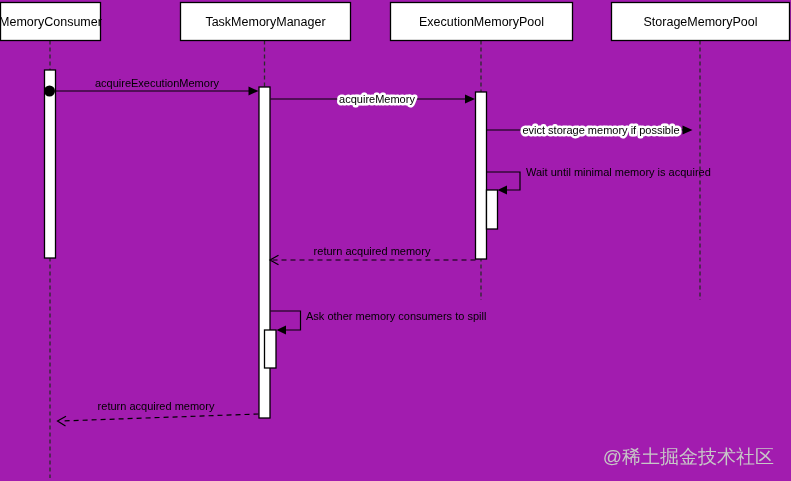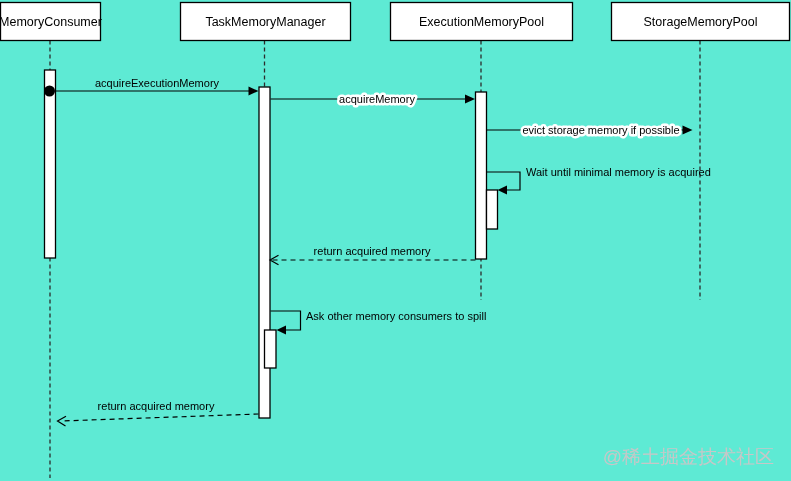--- a/index.html
+++ b/index.html
@@ -4,21 +4,21 @@
 <style>
   html, body {
     margin: 0;
     padding: 0;
     background: #ffffff;
   }
   .stage {
     position: relative;
     width: 791px;
     height: 481px;
-    background: #5eead4;
+    background: #a21caf;
     overflow: hidden;
     font-family: "Liberation Sans", "DejaVu Sans", sans-serif;
   }
   svg { display: block; }
   .participant-box {
     fill: #ffffff;
     stroke: #000000;
     stroke-width: 1.3;
   }
   .participant-label {

